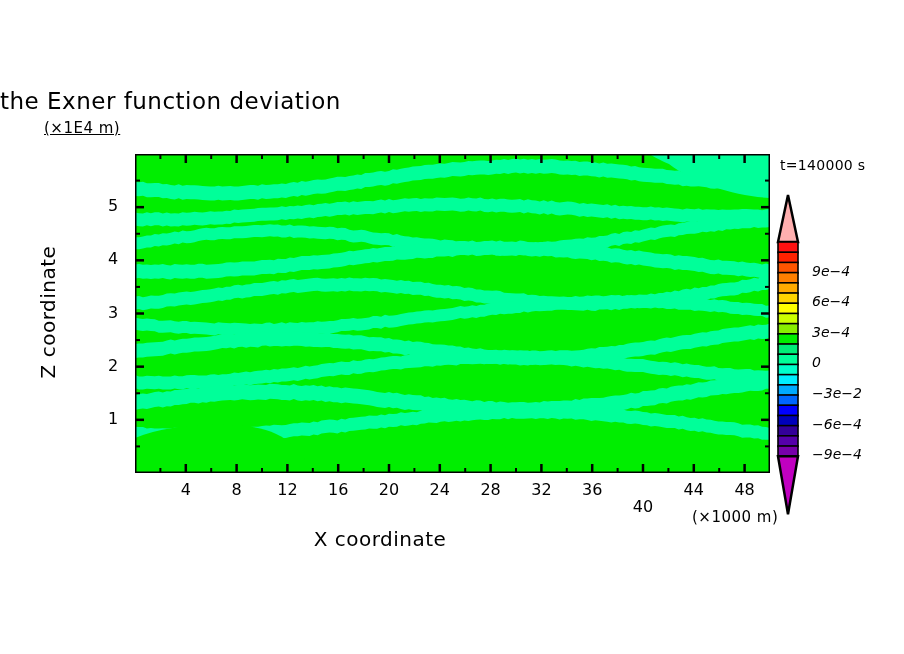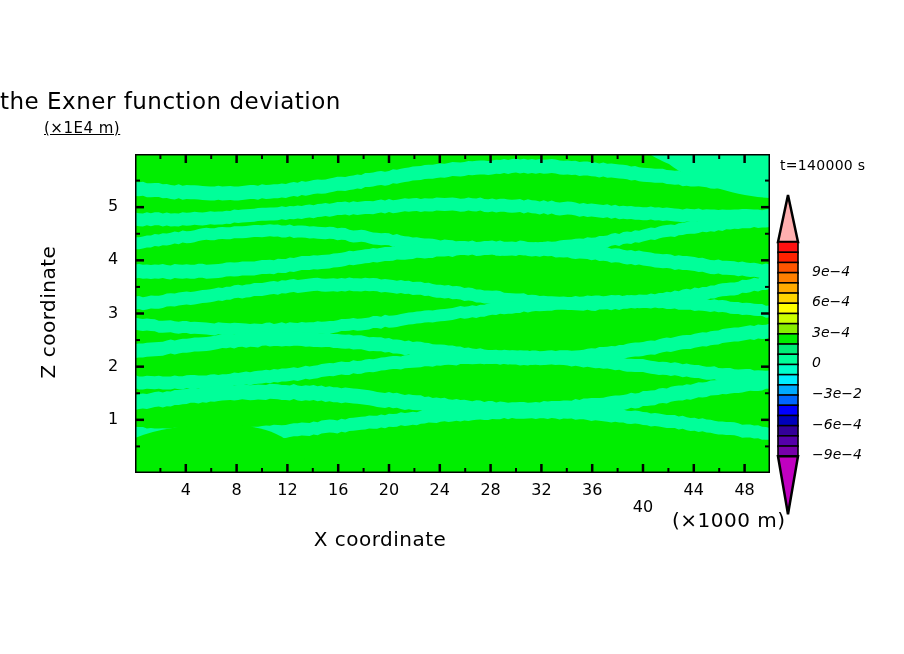--- a/index.html
+++ b/index.html
@@ -1,21 +1,21 @@
 <!DOCTYPE html>
 <html><head>
 <meta charset="utf-8">
 <style>
   html,body{margin:0;padding:0;background:#ffffff;}
   body{width:904px;height:654px;position:relative;overflow:hidden;
        font-family:"DejaVu Sans",sans-serif;color:#000;}
   .abs{position:absolute;}
   #plot-title{left:0;top:88px;width:904px;text-align:left;font-size:23px;letter-spacing:.5px;}
   #y-unit-label{left:44px;top:119px;font-size:15px;letter-spacing:.5px;text-decoration:underline;}
-  #x-unit-label{left:672px;top:508px;font-size:20px;letter-spacing:.5px;}
+  #x-unit-label{left:692px;top:508px;font-size:15px;letter-spacing:.5px;}
   #time-label{left:780px;top:157px;font-size:14px;letter-spacing:.3px;}
   #x-axis-title{left:0;top:527px;width:760px;text-align:center;font-size:20px;letter-spacing:.5px;}
   #y-axis-title{left:-62px;top:300px;width:220px;text-align:center;font-size:20px;
                 transform:rotate(-90deg);letter-spacing:.5px;}
   .tickLabel{font-size:16px;text-align:center;}
   .cbLabel{font-size:14px;font-style:italic;}
   #plot-frame{left:135px;top:154px;width:635px;height:319px;}
   svg{display:block;}
 </style>
 </head>

